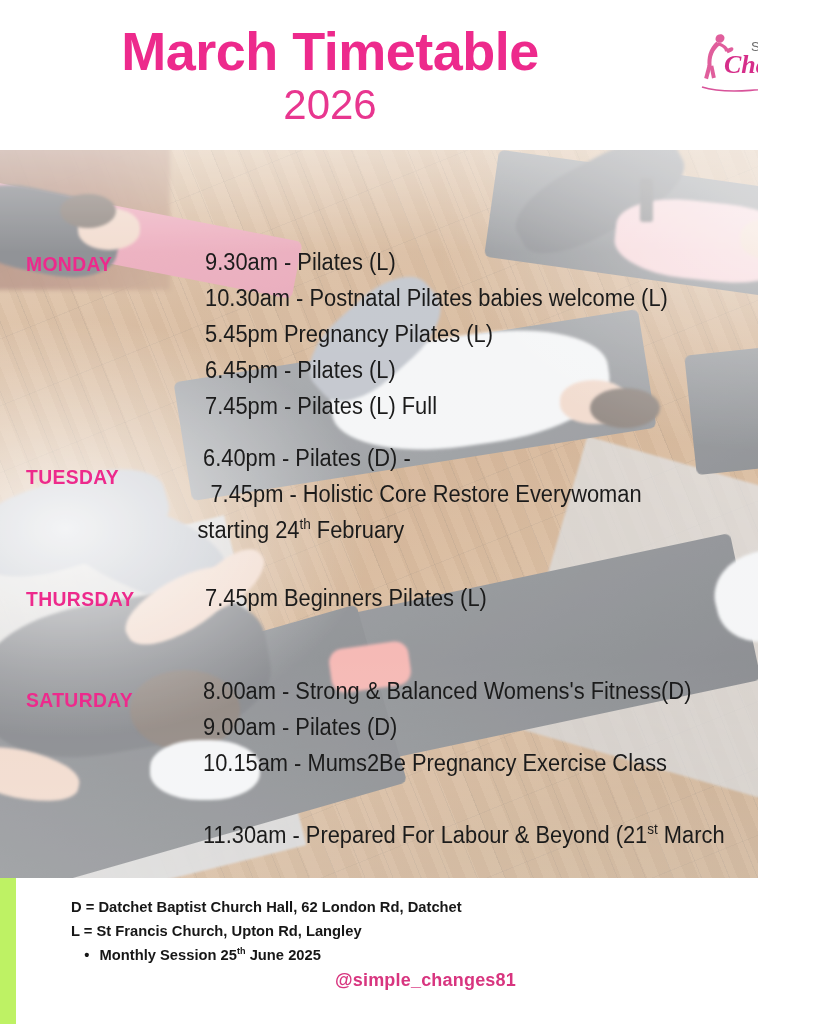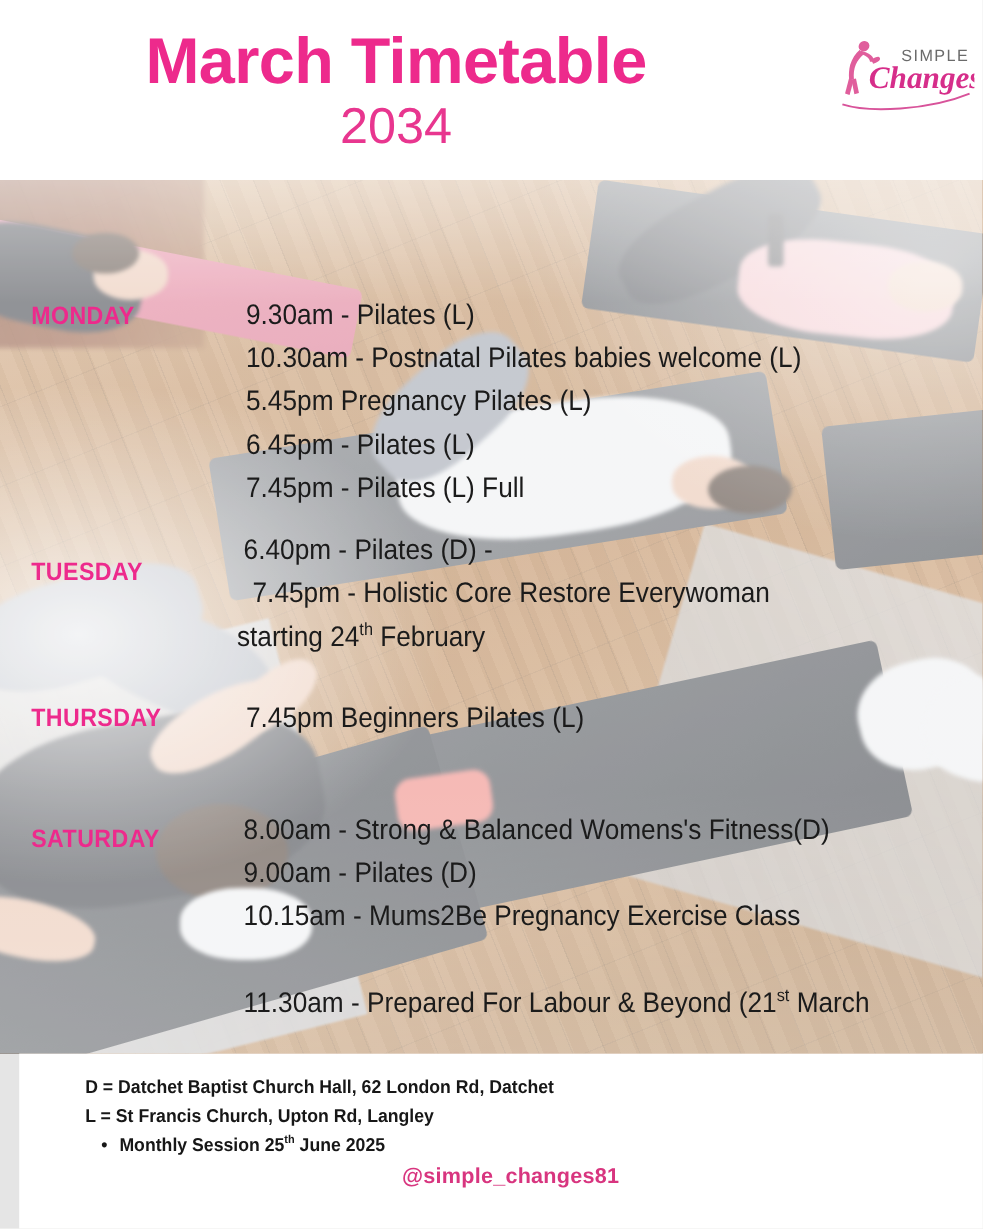--- a/index.html
+++ b/index.html
@@ -7,24 +7,24 @@
     margin: 0;
     padding: 0;
     background: #ffffff;
   }
   body {
     font-family: "Liberation Sans", sans-serif;
   }
 
   #poster {
     position: relative;
-    width: 819px;
+    width: 758px;
     height: 1024px;
     overflow: hidden;
-    background: #e5e5e5;
+    background: #bef264;
   }
 
   
   .header {
     position: absolute;
     left: 0; top: 0;
     width: 819px;
     height: 150px;
     background: #ffffff;
     z-index: 5;
@@ -293,21 +293,21 @@
     <div class="person" style="left:640px; top:28px; width:13px; height:44px; background:#2f2f33; border-radius:3px;"></div>
     <div class="person" style="left:330px; top:495px; width:80px; height:44px; background:#f08a84; border-radius:14px; transform:rotate(-8deg);"></div>
 
     <div class="wash"></div>
     <div class="wash2"></div>
   </div>
 
   <div class="header">
     <div class="title-block">
       <div class="title-main">March Timetable</div>
-      <div class="title-year">2034</div>
+      <div class="title-year">2026</div>
     </div>
 
     <div class="logo">
       <svg viewBox="0 0 122 66" width="122" height="66">
 
         <g fill="#E05E9C">
           <ellipse cx="30" cy="10.5" rx="4.6" ry="4.2" transform="rotate(-28 30 10.5)"></ellipse>
           <path d="M26.5 13.5 C23 16.5 20 21 18.5 26 C17.5 30 17.2 34 17.6 38 L21.6 38
                    C21.2 33.5 21.6 29.5 23.2 25.8 C24.6 22.4 26.8 19.8 29.4 17.6 Z"></path>
           <path d="M17.6 37 L14.2 50 L18.0 51.2 L21.4 38.6 Z"></path>

